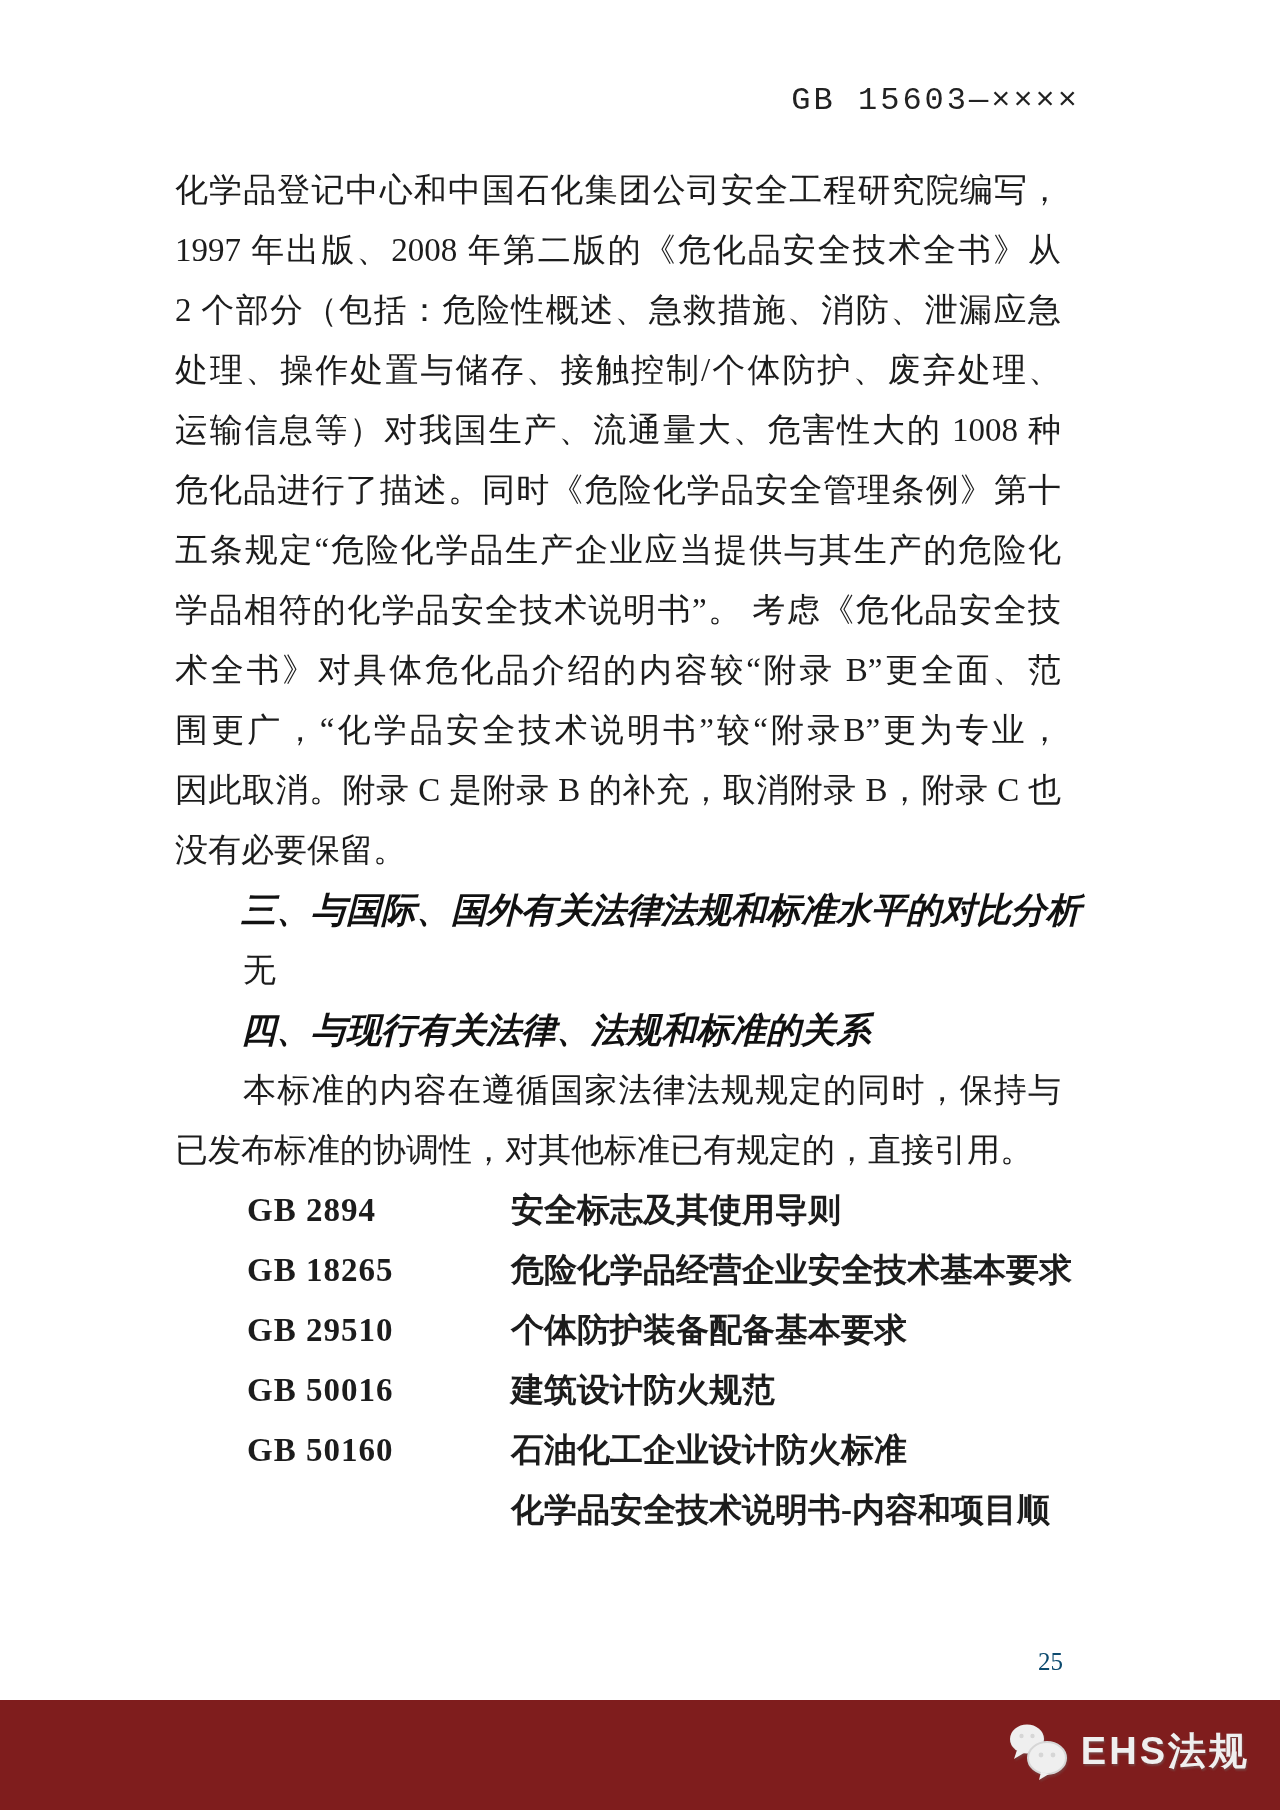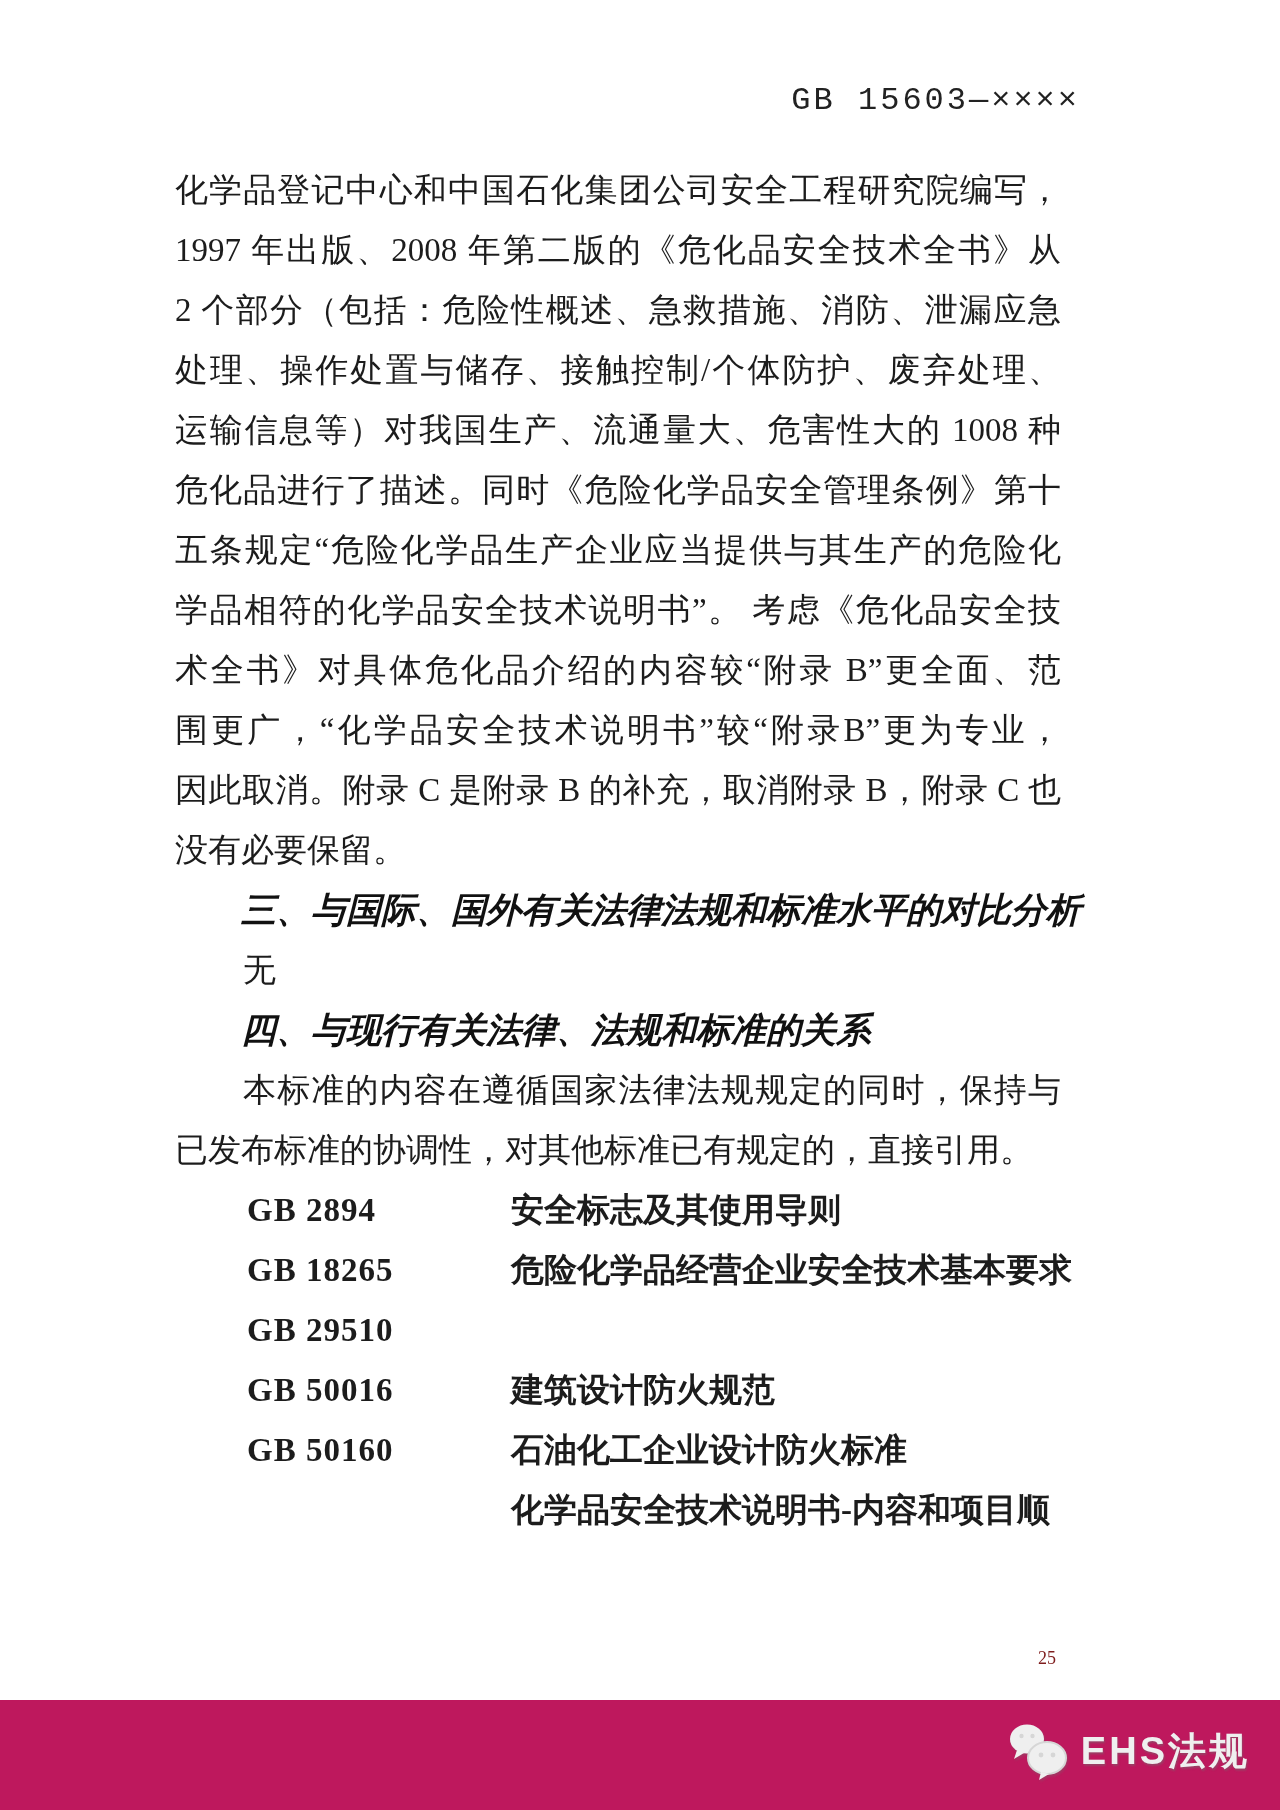--- a/index.html
+++ b/index.html
@@ -57,29 +57,29 @@
     font-size: 33px;
     white-space: nowrap;
     font-weight: bold;
   }
   .ref-code { display: inline-block; letter-spacing: 1px; }
   .ref-title { position: absolute; left: 336px; top: 0; white-space: nowrap; }
   
   .page-number {
     position: absolute;
     left: 1038px; top: 1648px;
-    font-size: 18px;
-    color: #7f1d1d;
+    font-size: 25px;
+    color: #0c4a6e;
   }
   
   .footer-band {
     position: absolute;
     left: 0; top: 1700px;
     width: 1280px; height: 110px;
-    background: #be185d;
+    background: #7f1d1d;
   }
   .watermark {
     position: absolute;
     right: 30px; top: 22px;
     display: flex;
     align-items: center;
   }
   .wm-text {
     font-family: "Liberation Sans", "DejaVu Sans", sans-serif;
     font-size: 38px;
@@ -127,20 +127,21 @@
     <div class="ref-row">
       <span class="ref-code">GB 2894</span>
       <span class="ref-title">安全标志及其使用导则</span>
     </div>
     <div class="ref-row">
       <span class="ref-code">GB 18265</span>
       <span class="ref-title">危险化学品经营企业安全技术基本要求</span>
     </div>
     <div class="ref-row">
       <span class="ref-code">GB 29510</span>
+      <span class="ref-title">个体防护装备配备基本要求</span>
     </div>
     <div class="ref-row">
       <span class="ref-code">GB 50016</span>
       <span class="ref-title">建筑设计防火规范</span>
     </div>
     <div class="ref-row">
       <span class="ref-code">GB 50160</span>
       <span class="ref-title">石油化工企业设计防火标准</span>
     </div>
     <div class="ref-row">

